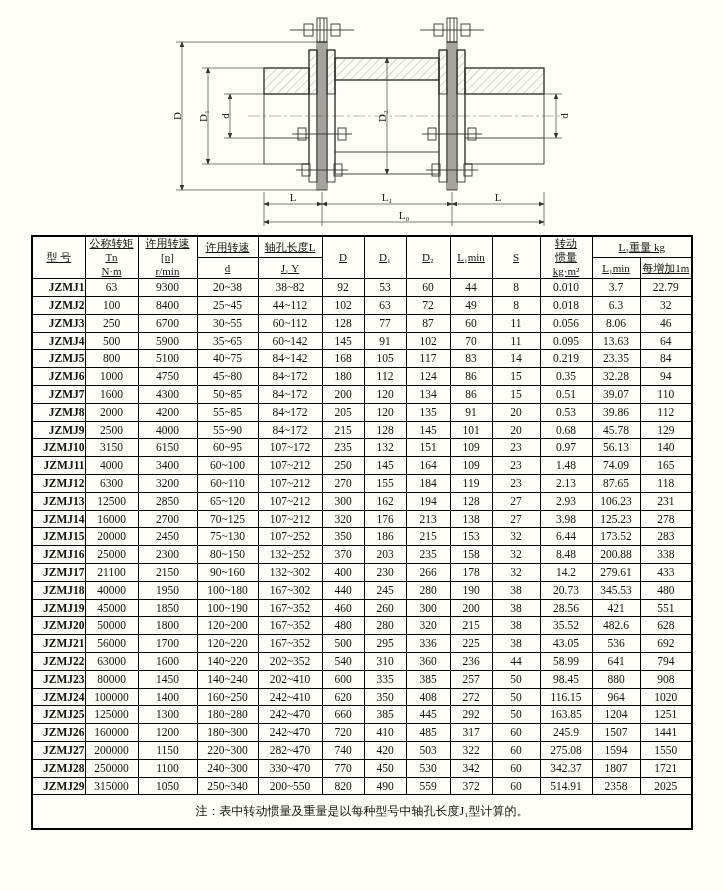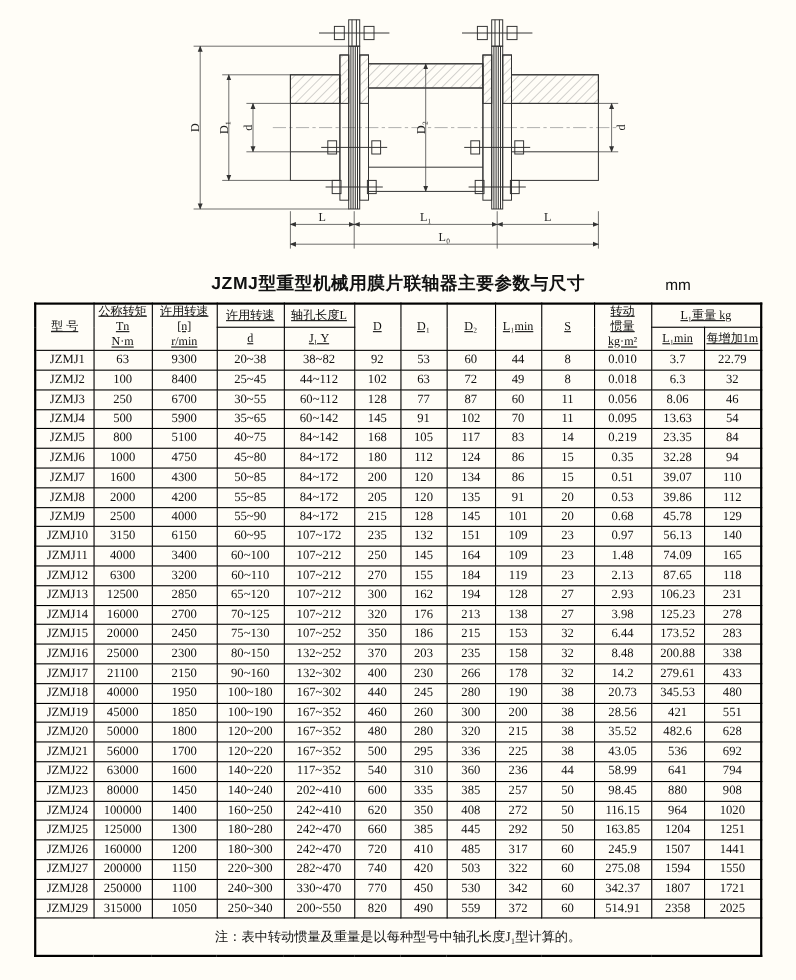--- a/index.html
+++ b/index.html
@@ -32,21 +32,21 @@
     width:660px; margin:0 auto; border-collapse:collapse; table-layout:fixed;
     border:2px solid #000;
   }
   table.params th, table.params td {
     border:1px solid #000; text-align:center; padding:0;
     font-weight:normal; overflow:hidden; white-space:nowrap;
   }
   thead th { font-size:11px; line-height:1.3; vertical-align:middle; padding:1px 0;text-decoration:underline; }
   thead .hline { display:block; line-height:1.25; }
   tbody td { font-size:11.5px; height:16.8px; line-height:16.8px; }
-  tbody td.model { text-align:center; padding-left:5px; }
+  tbody td.model { text-align:right; padding-left:5px;font-weight:bold; }
   tfoot td {
     text-align:left; font-size:12px; height:34px; padding-left:24px;
     vertical-align:middle;
   }
 </style>
 </head>
 <body>
 
 <div class="page">
 
@@ -150,24 +150,20 @@
         <text x="231" y="113" transform="rotate(-90 231 110)">D₂</text>
         <text x="413" y="113" transform="rotate(-90 413 110)">d</text>
         <text x="141" y="195">L</text>
         <text x="235" y="195">L₁</text>
         <text x="346" y="195">L</text>
         <text x="252" y="213">L₀</text>
       </g>
     </svg>
   </figure>
 
-  <div class="title-row">
-    <h1 class="doc-title">JZMJ型重型机械用膜片联轴器主要参数与尺寸</h1>
-    <span class="unit-label">mm</span>
-  </div>
 
   <table class="params">
     <colgroup>
       <col style="width:53px">
         <col style="width:53px">
         <col style="width:59px">
       <col style="width:61px">
         <col style="width:64px">
         <col style="width:42px">
       <col style="width:42px">
@@ -264,21 +260,21 @@
           <td>5900</td>
           <td>35~65</td>
           <td>60~142</td>
           <td>145</td>
           <td>91</td>
           <td>102</td>
           <td>70</td>
           <td>11</td>
           <td>0.095</td>
           <td>13.63</td>
-          <td>54</td>
+          <td>64</td>
         </tr>
         <tr>
           <td class="model">JZMJ5</td>
           <td>800</td>
           <td>5100</td>
           <td>40~75</td>
           <td>84~142</td>
           <td>168</td>
           <td>105</td>
           <td>117</td>
@@ -526,21 +522,21 @@
           <td>38</td>
           <td>43.05</td>
           <td>536</td>
           <td>692</td>
         </tr>
         <tr>
           <td class="model">JZMJ22</td>
           <td>63000</td>
           <td>1600</td>
           <td>140~220</td>
-          <td>117~352</td>
+          <td>202~352</td>
           <td>540</td>
           <td>310</td>
           <td>360</td>
           <td>236</td>
           <td>44</td>
           <td>58.99</td>
           <td>641</td>
           <td>794</td>
         </tr>
         <tr>

